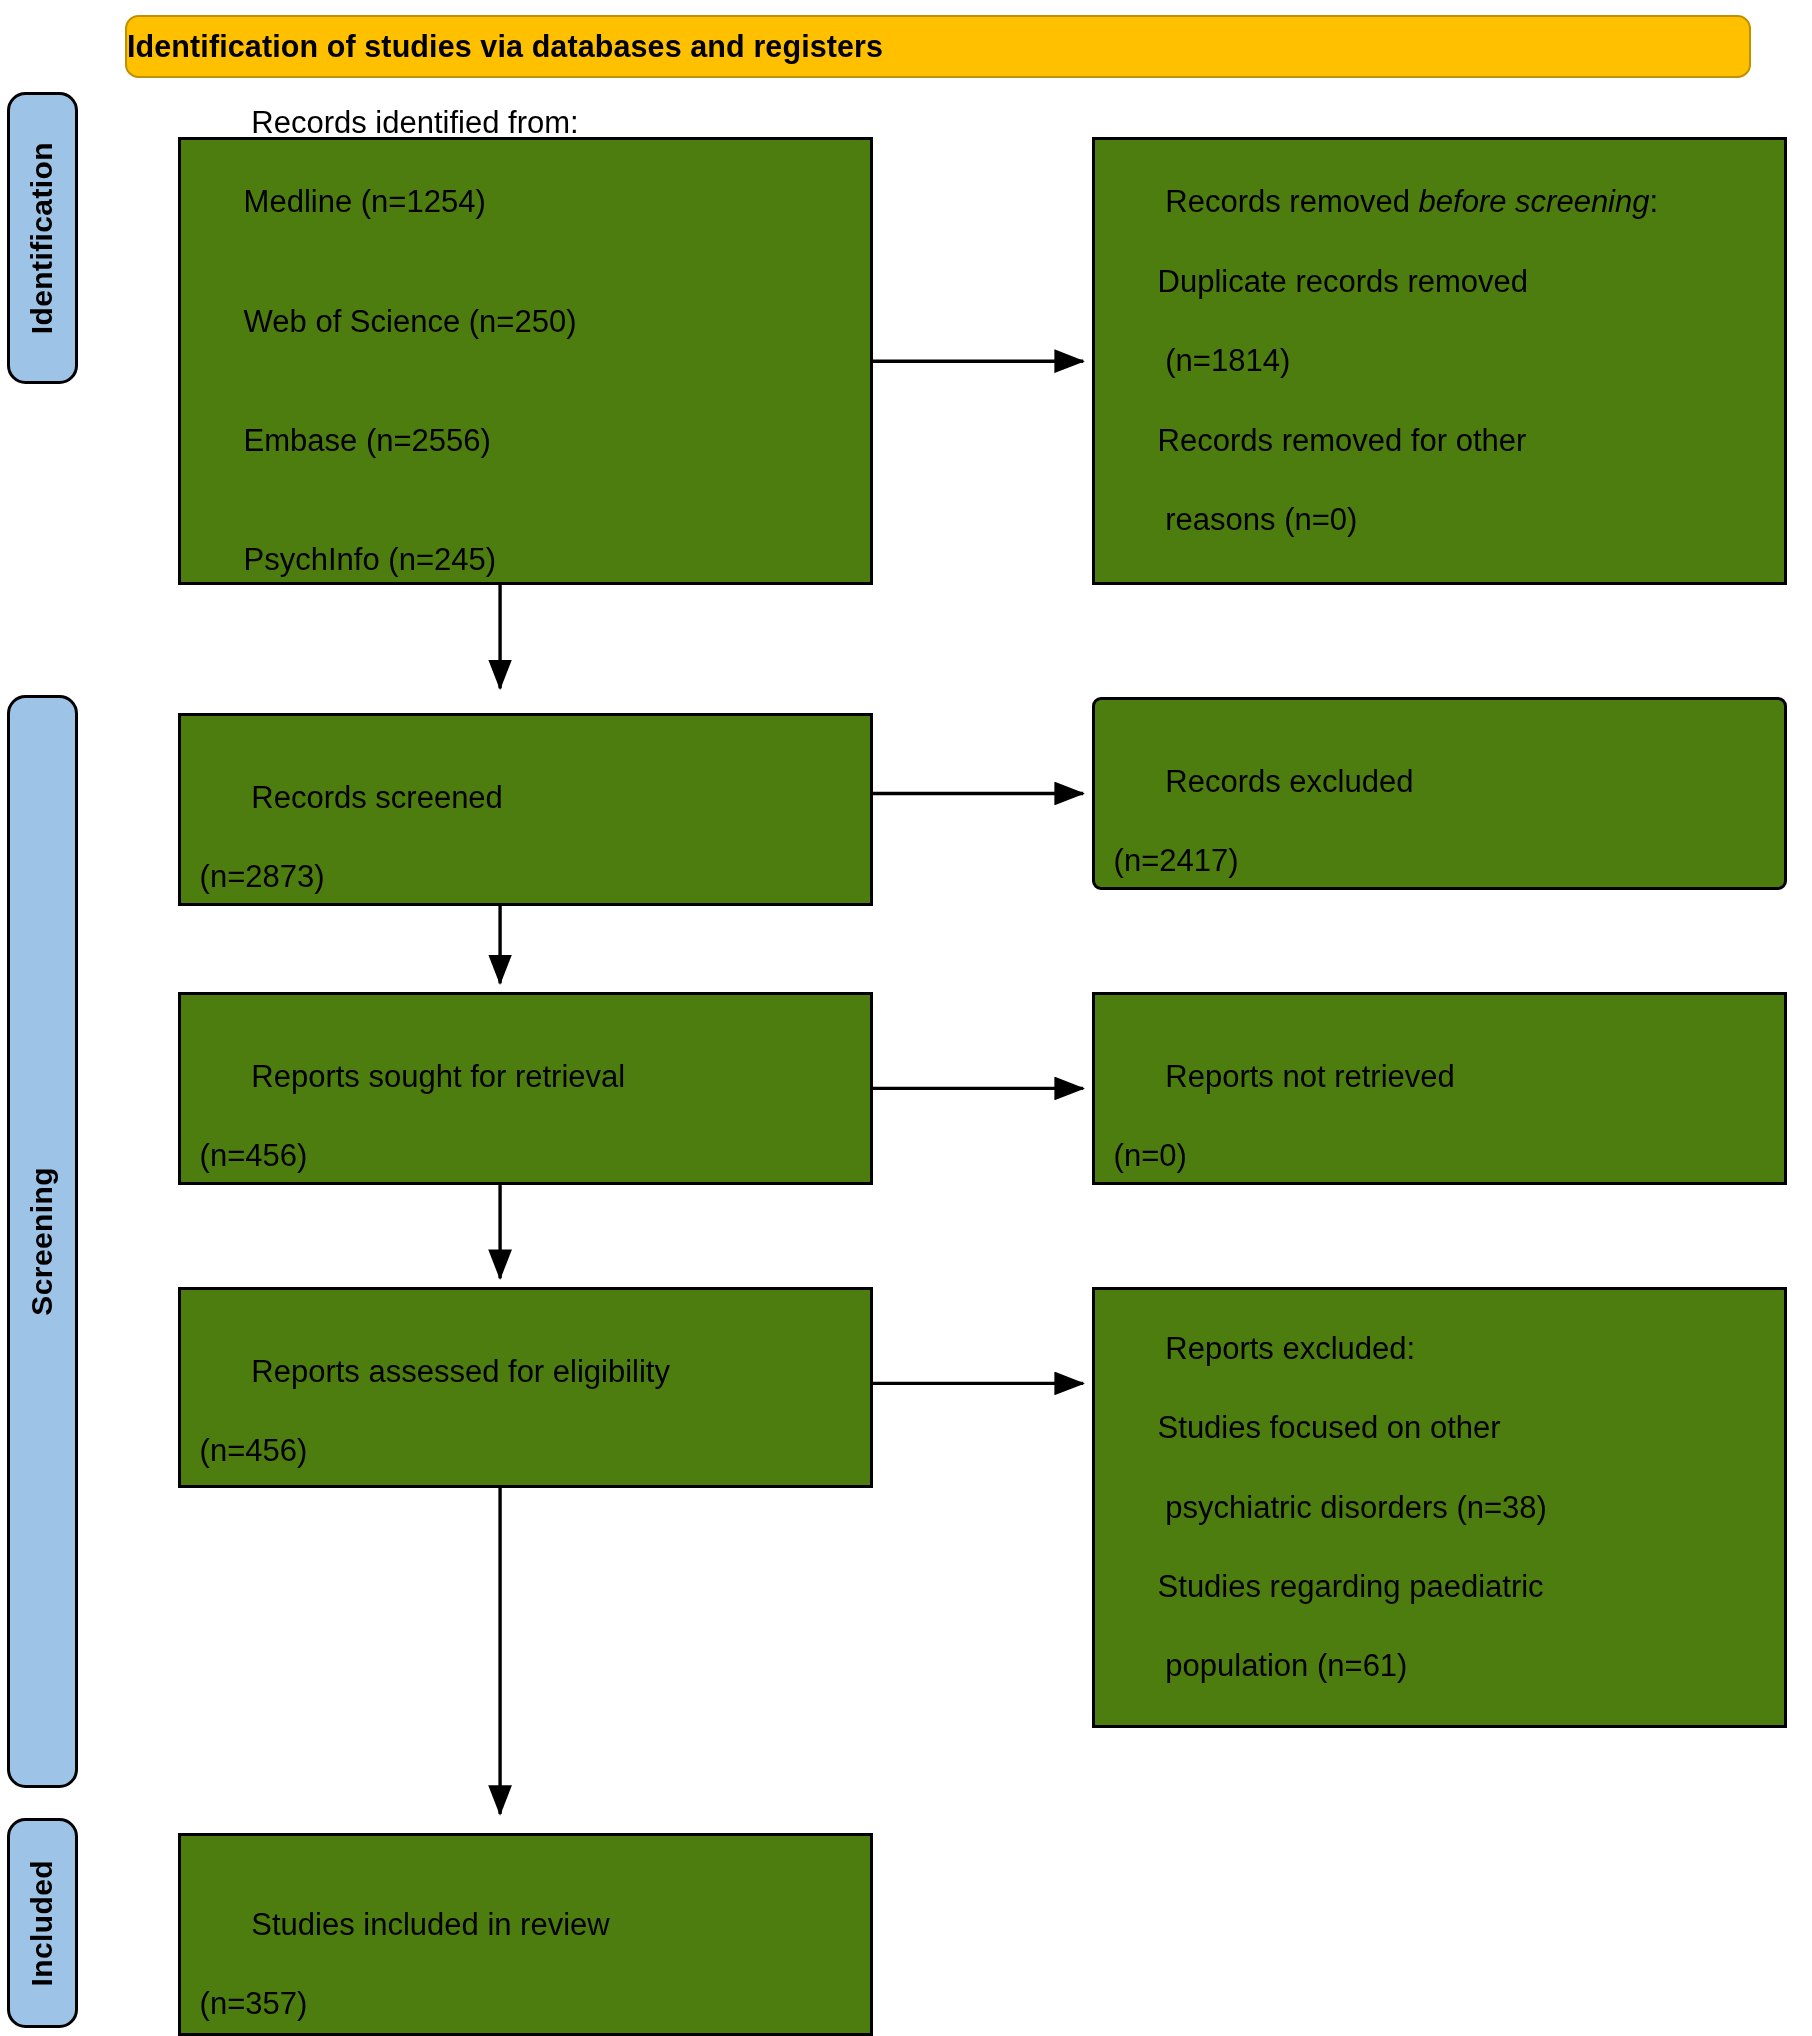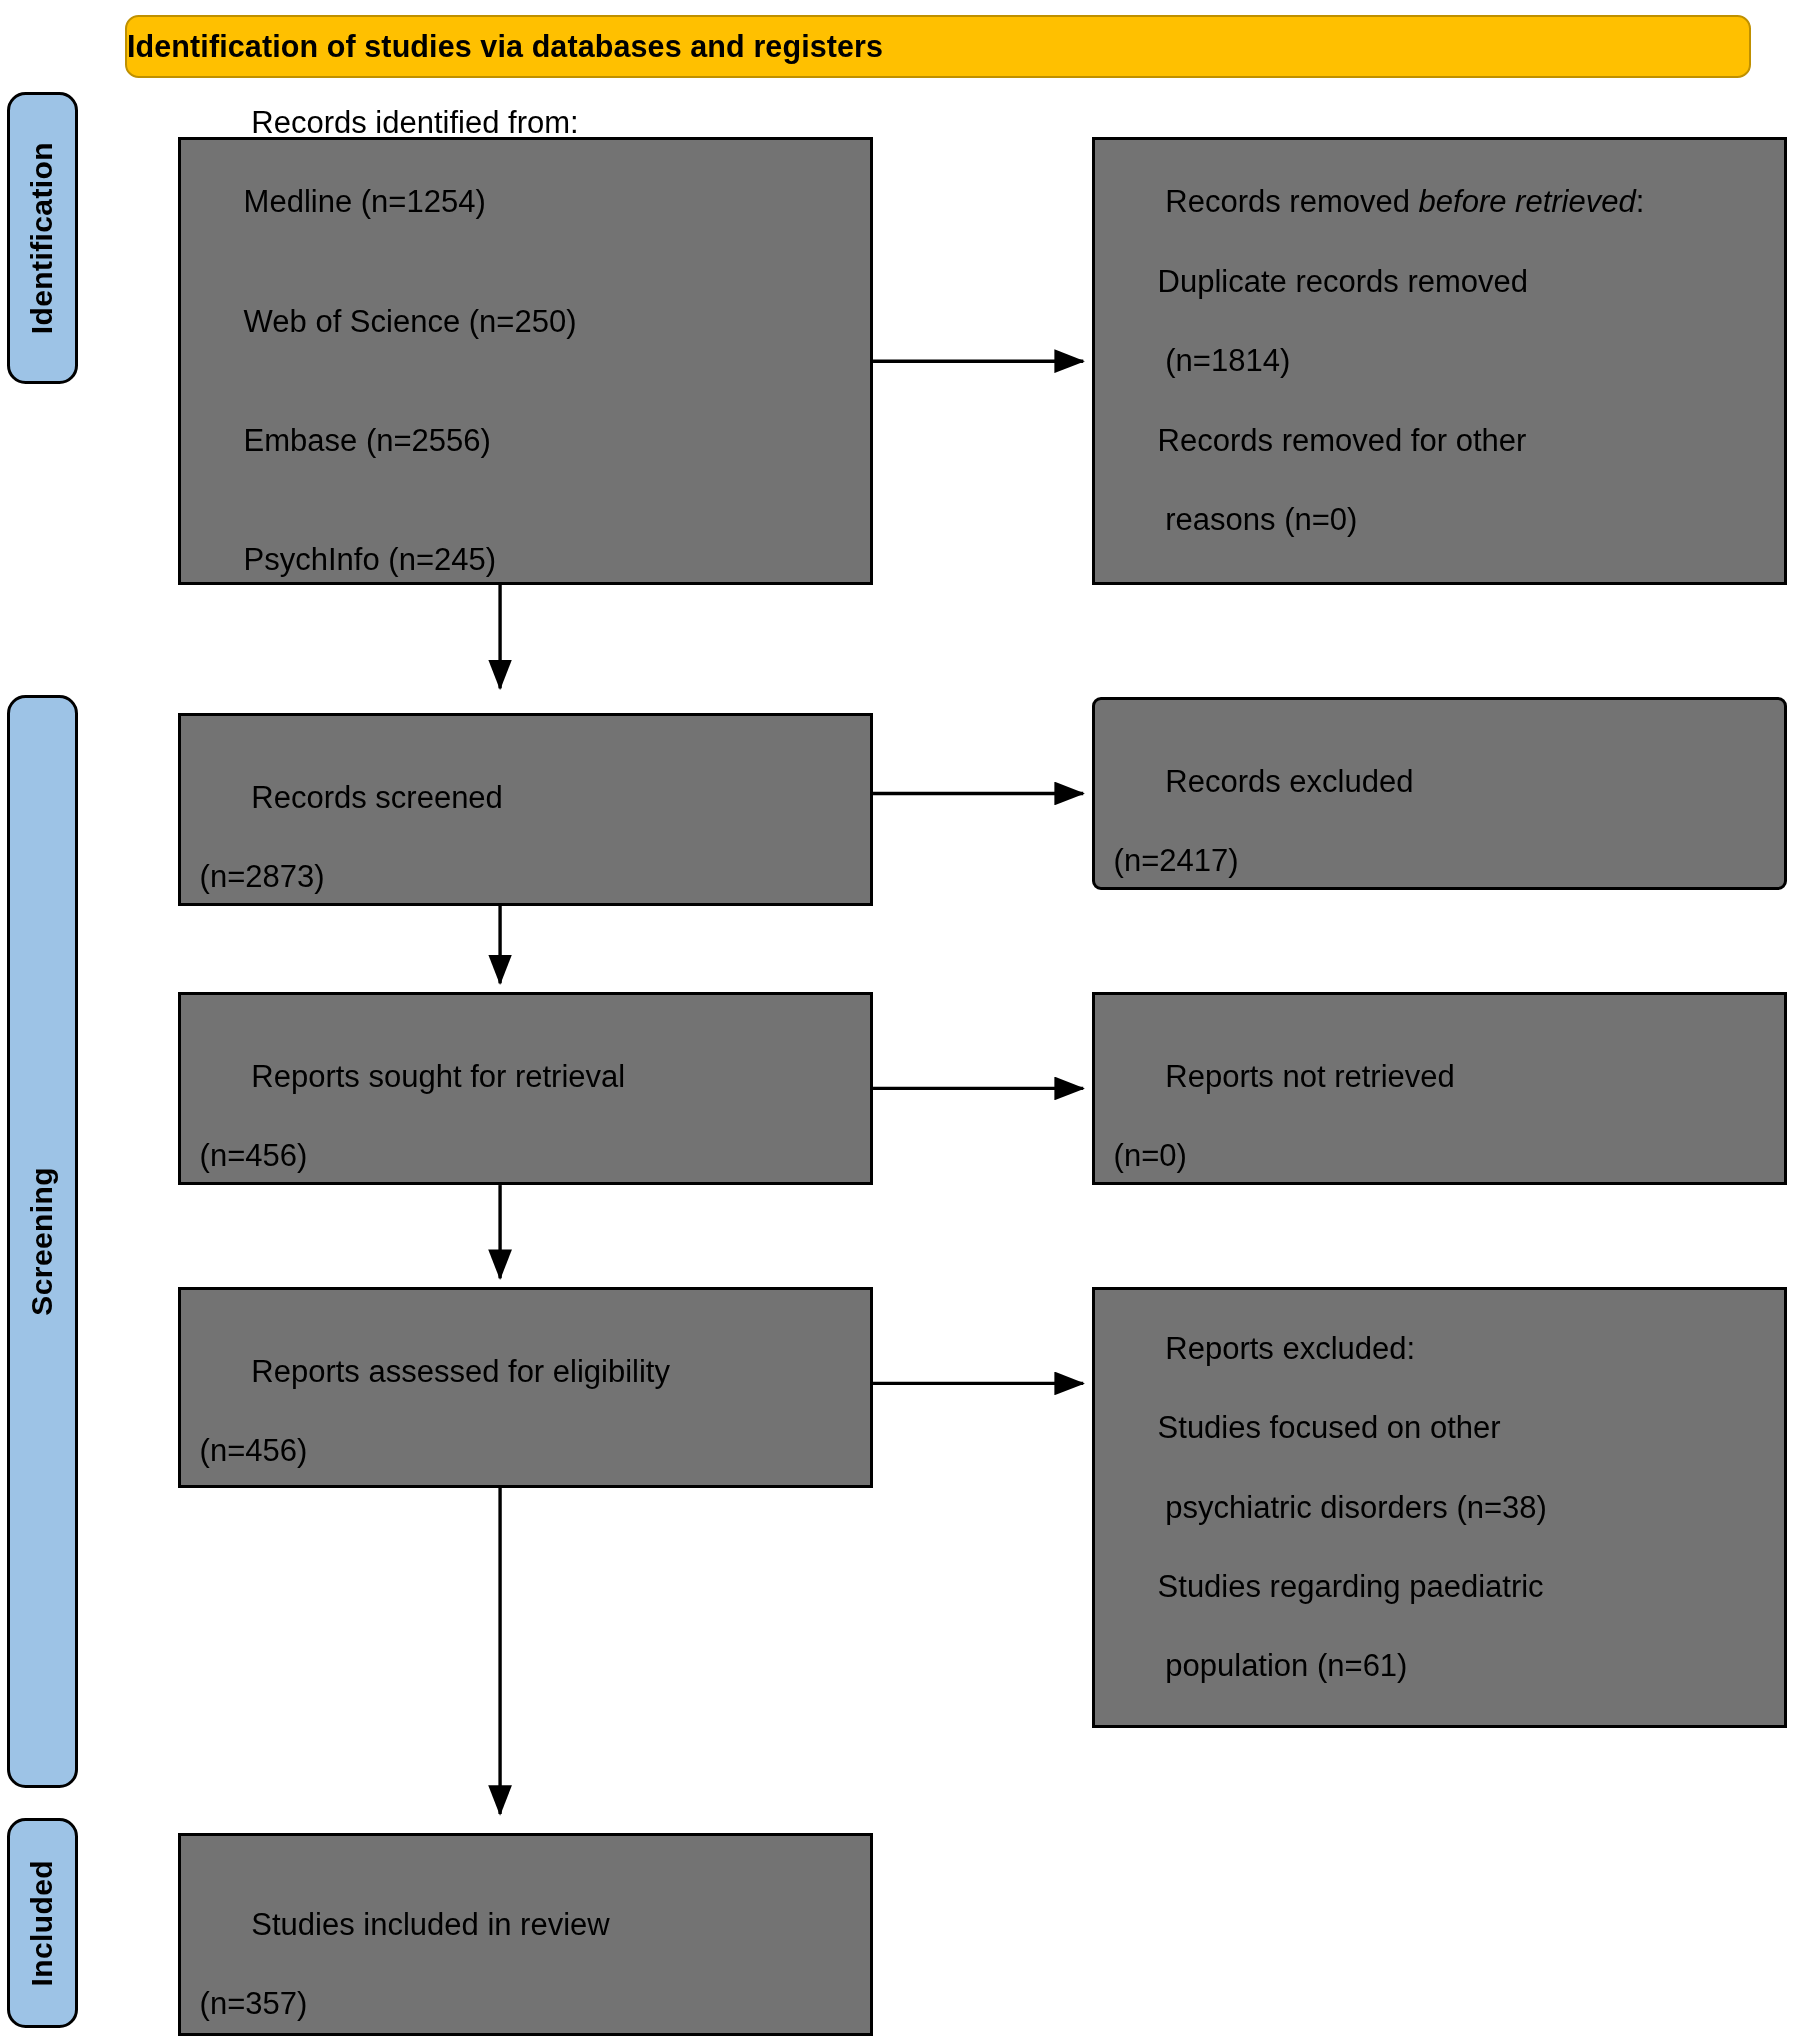--- a/index.html
+++ b/index.html
@@ -79,21 +79,21 @@
   #stage-included {
     left: 6.8px;
     top: 1818px;
     width: 71px;
     height: 210px;
   }
 
   
   .flow-box {
     position: absolute;
-    background: #737373;
+    background: #4d7c0f;
     border: 3.4px solid #000000;
     box-sizing: border-box;
     display: flex;
     align-items: flex-end;
   }
   .flow-box .box-text {
     font-size: 31px;
     line-height: 1.28;
     color: #000000;
     padding: 0 18.6px;
@@ -198,21 +198,21 @@
       <span>Records identified from:</span>
       <span class="indent">Medline (n=1254)</span>
       <span class="indent">Web of Science (n=250)</span>
       <span class="indent">Embase (n=2556)</span>
       <span class="indent">PsychInfo (n=245)</span>
     </div>
   </div>
 
   <div class="flow-box" id="box-removed">
     <div class="box-text">
-      <span>Records removed </span><span class="italic">before retrieved</span><span>:</span>
+      <span>Records removed </span><span class="italic">before screening</span><span>:</span>
       <span class="hang">Duplicate records removed</span>
       <span>(n=1814)</span>
       <span class="hang">Records removed for other</span>
       <span>reasons (n=0)</span>
     </div>
   </div>
 
   <div class="flow-box" id="box-screened">
     <div class="box-text">
       <span>Records screened</span>

